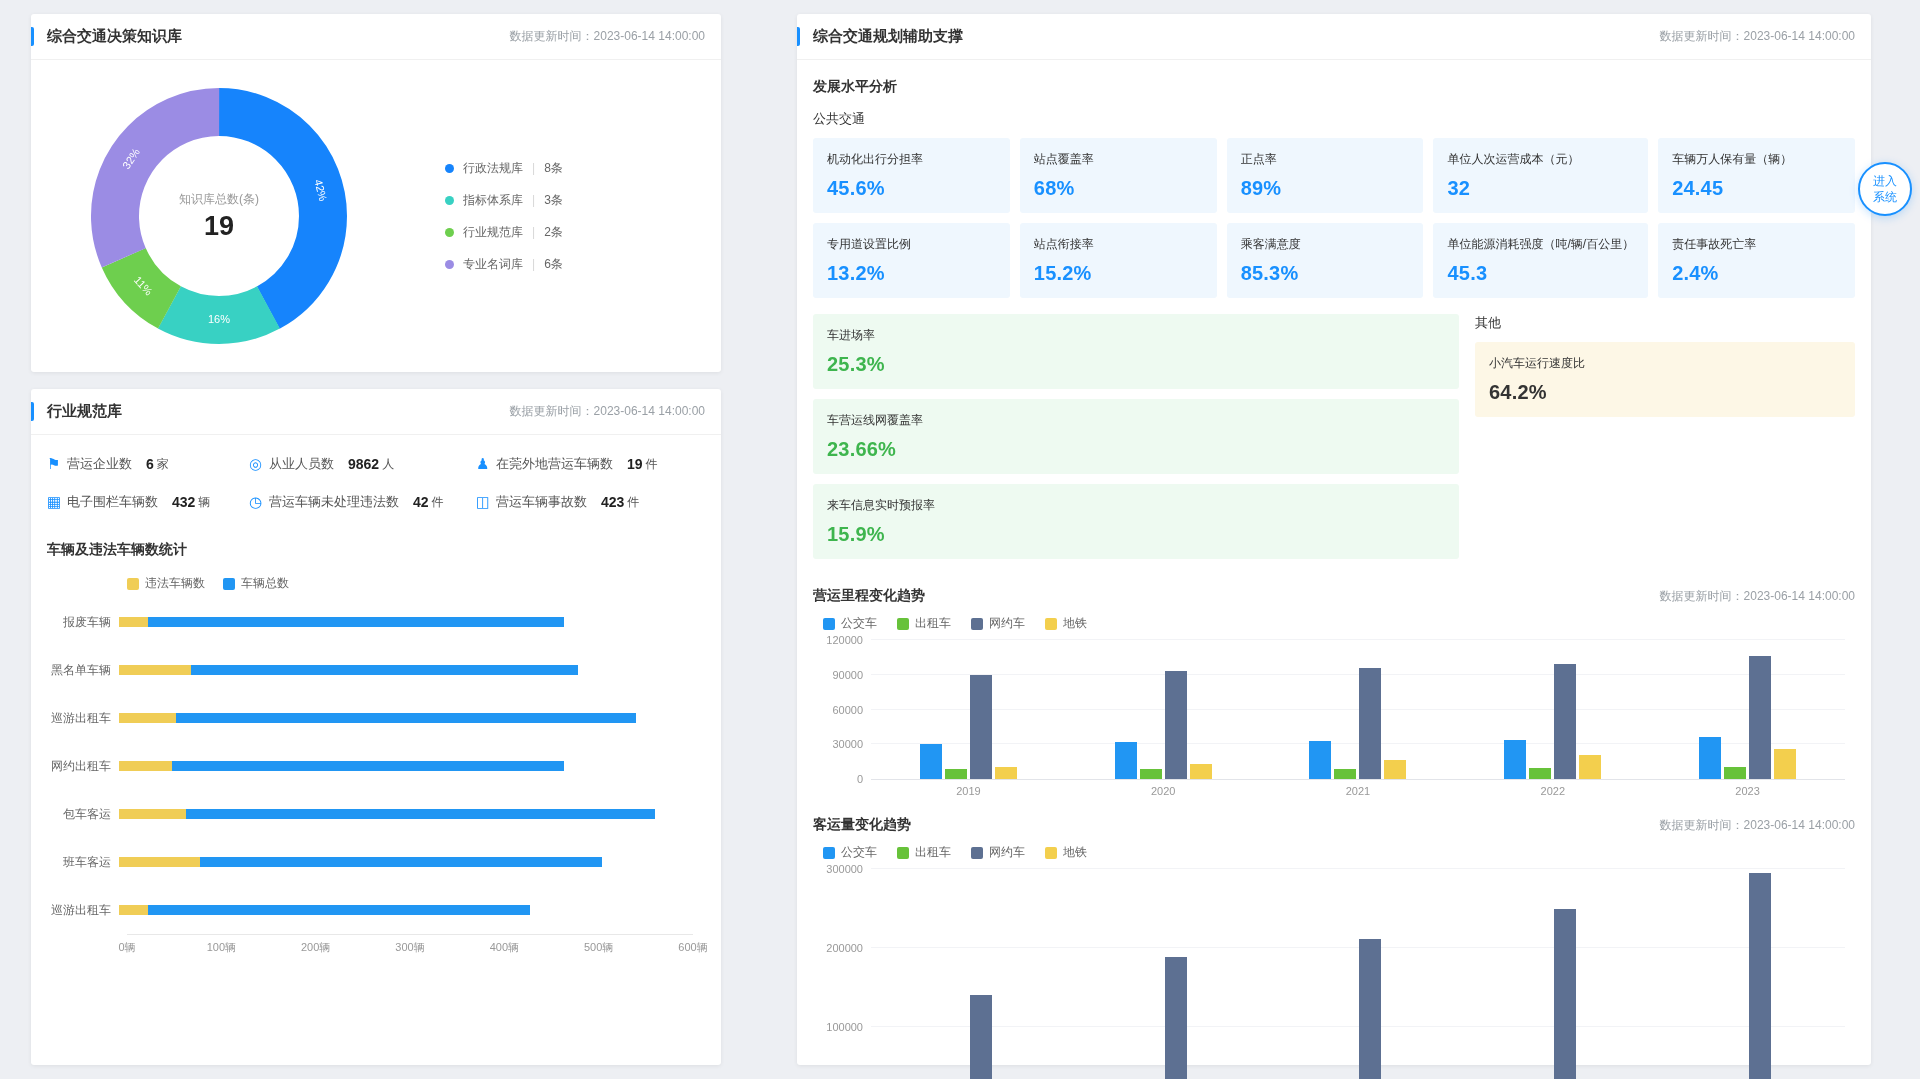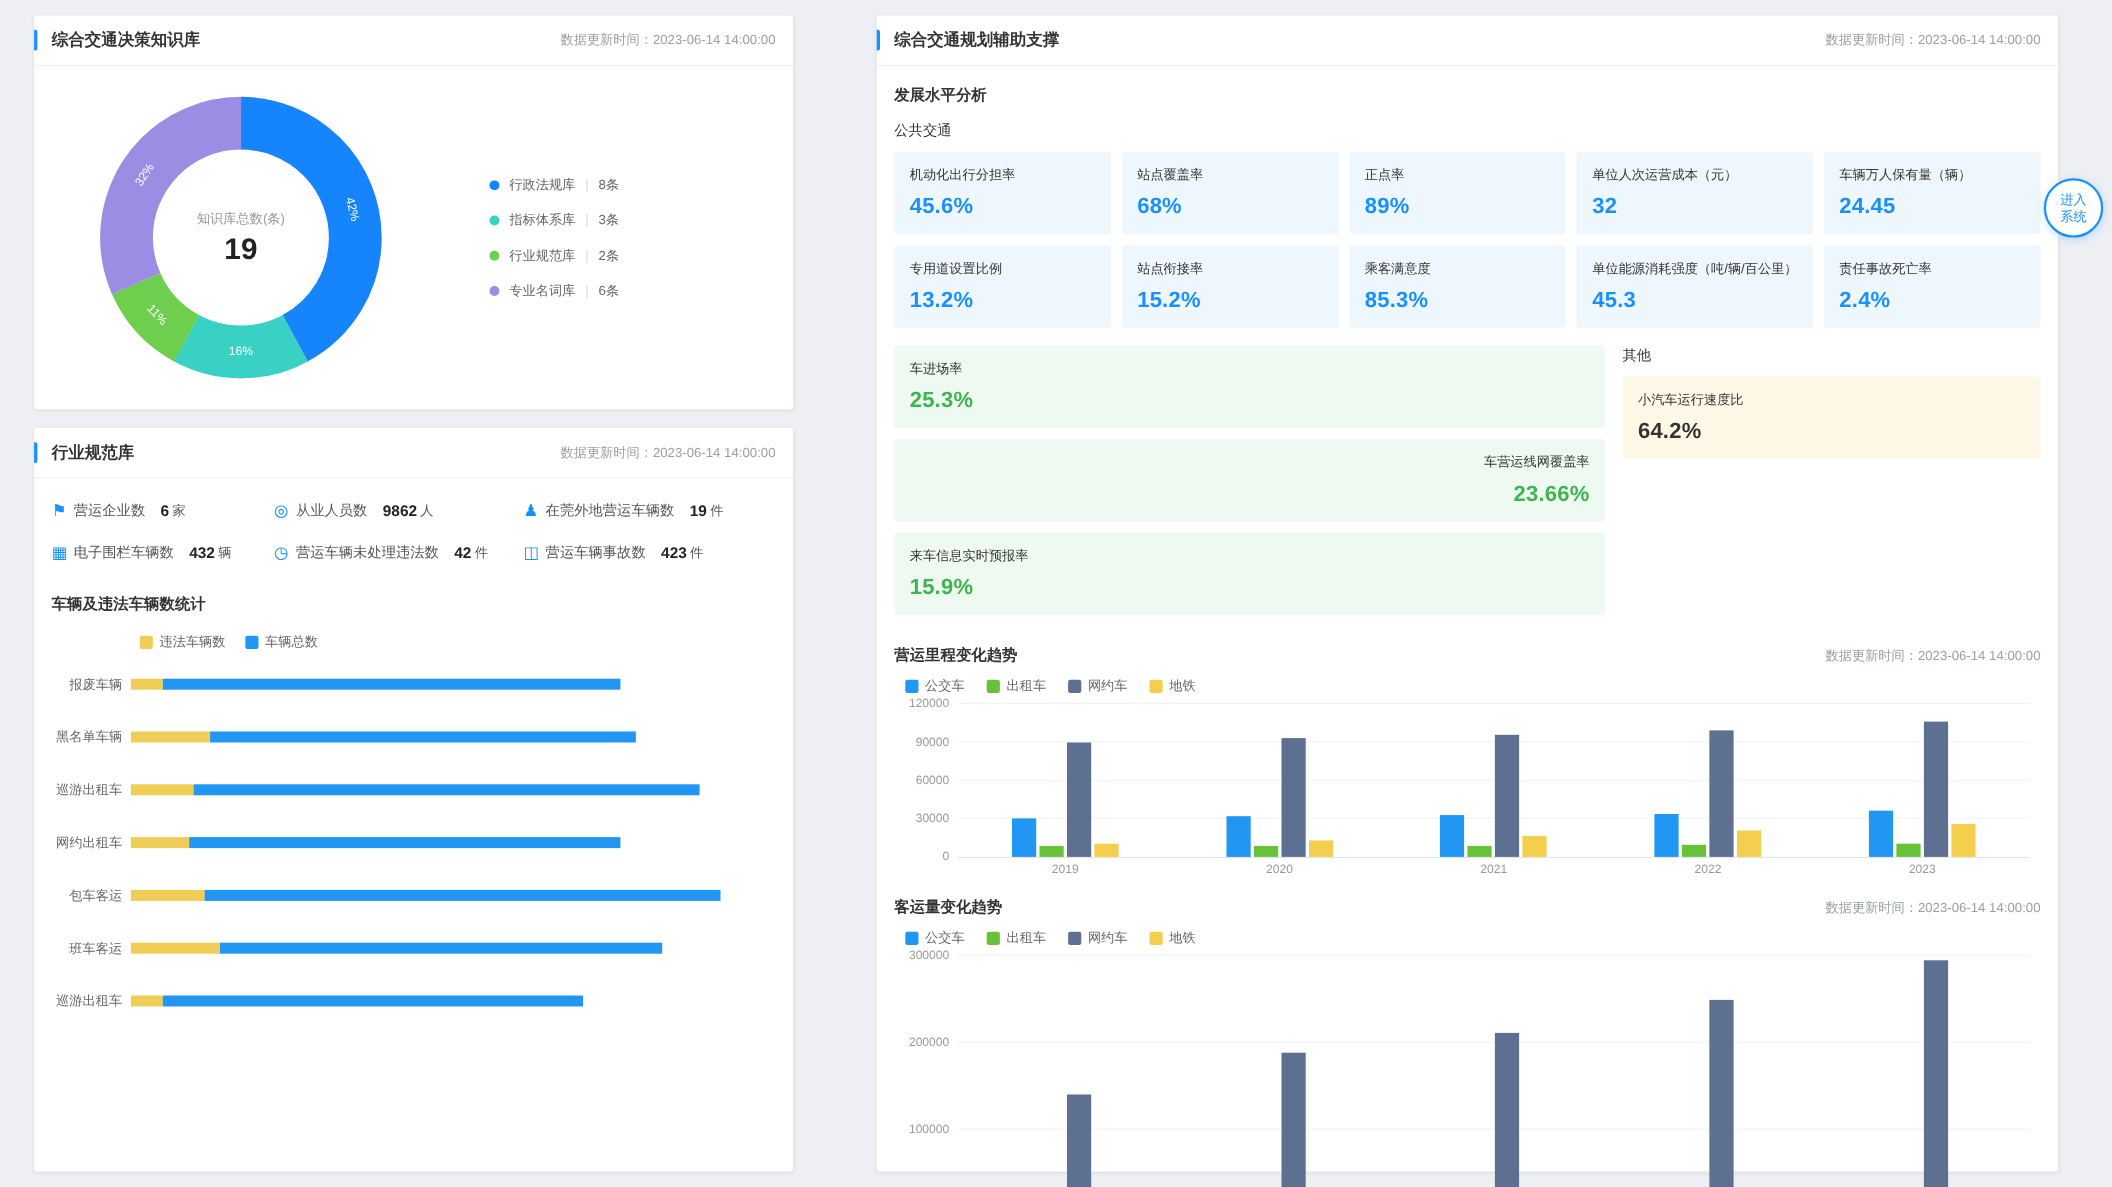--- a/index.html
+++ b/index.html
@@ -255,20 +255,29 @@
               </div>
             </div>
             <div class="hbar-row">
               <div class="hbar-cat">巡游出租车</div>
               <div class="hbar-track">
                 <div class="hbar-seg" style="left: 0%; width: 5%; background: rgb(240, 205, 86);"></div>
                 <div class="hbar-seg" style="left: 5%; width: 66.6667%; background: rgb(33, 150, 243);"></div>
               </div>
             </div>
           </div>
+        <div class="hbar-axis" id="hbar-axis">
+            <span class="hbar-tick" style="left: 0%;">0辆</span>
+            <span class="hbar-tick" style="left: 16.6667%;">100辆</span>
+            <span class="hbar-tick" style="left: 33.3333%;">200辆</span>
+            <span class="hbar-tick" style="left: 50%;">300辆</span>
+            <span class="hbar-tick" style="left: 66.6667%;">400辆</span>
+            <span class="hbar-tick" style="left: 83.3333%;">500辆</span>
+            <span class="hbar-tick" style="left: 100%;">600辆</span>
+          </div>
       </div>
     </section>
 
   </div>
 
   <div class="col-right">
 
     <section class="card card-planning">
       <div class="card-header">
         <div class="card-title">综合交通规划辅助支撑</div>
@@ -320,21 +329,21 @@
           </div>
         </div>
 
       <div class="bus-other">
         <div class="bus-col">
           <div class="metric-row" id="bus-metrics">
               <div class="metric-card" style="background: rgb(238, 250, 241);">
                 <div class="metric-label">车进场率</div>
                 <div class="metric-value" style="color: rgb(62, 181, 78);">25.3%</div>
               </div>
-              <div class="metric-card" style="background: rgb(238, 250, 241); text-align: right;">
+              <div class="metric-card" style="background: rgb(238, 250, 241);">
                 <div class="metric-label">车营运线网覆盖率</div>
                 <div class="metric-value" style="color: rgb(62, 181, 78);">23.66%</div>
               </div>
               <div class="metric-card" style="background: rgb(238, 250, 241);">
                 <div class="metric-label">来车信息实时预报率</div>
                 <div class="metric-value" style="color: rgb(62, 181, 78);">15.9%</div>
               </div>
             </div>
         </div>
         <div class="other-col">

